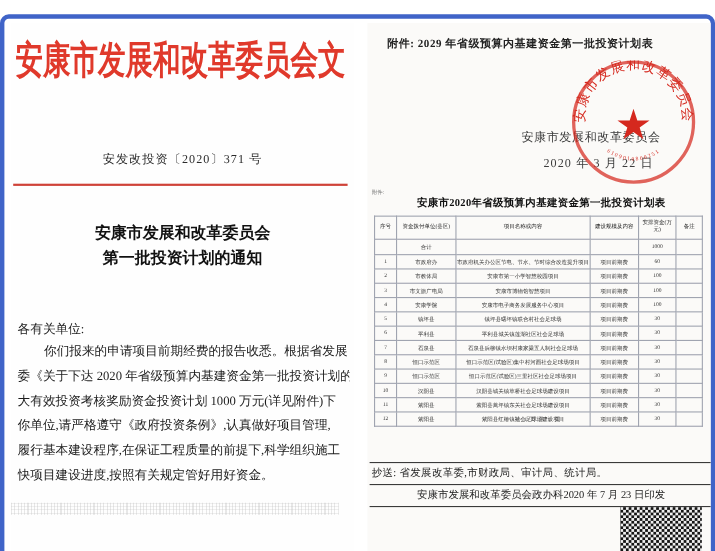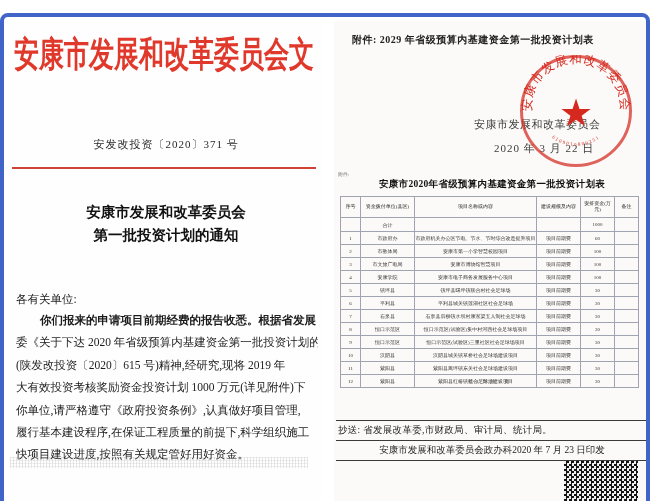--- a/index.html
+++ b/index.html
@@ -13,21 +13,21 @@
   .red-header{
     position:absolute;top:10px;left:4px;width:306px;white-space:nowrap;overflow:hidden;
     font-size:25px;font-weight:bold;color:#e0392b;transform:scale(1,1.4);transform-origin:top left;
   }
   .doc-number{position:absolute;top:116px;left:0;width:100%;text-align:center;font-size:11px;color:#2a2a2a;letter-spacing:1px;}
   .red-rule{position:absolute;top:146px;left:2px;width:304px;height:2px;background:#cf4238;}
   .doc-title{position:absolute;top:180px;left:0;width:100%;text-align:center;font-weight:bold;font-size:14.5px;line-height:23px;color:#111;}
   .salutation{position:absolute;top:271px;left:6px;font-size:11.5px;}
   .body-text{position:absolute;top:288px;left:6px;width:302px;font-size:11.5px;line-height:22.4px;color:#1b1b1b;}
   .body-text .line{white-space:nowrap;overflow:hidden;}
-  .body-text .line.indent{text-indent:24px;font-weight:bold;}
+  .body-text .line.indent{text-indent:24px;}
   .speckle-band{
     position:absolute;top:436px;left:0;width:298px;height:11px;opacity:.4;
     background:
       repeating-linear-gradient(90deg,rgba(90,90,90,.35) 0 1px,transparent 1px 3px),
       repeating-linear-gradient(180deg,rgba(130,130,130,.3) 0 1px,transparent 1px 3px);
   }
   .black-bar{position:absolute;top:483px;left:0;width:308px;height:6px;background:#0d0d0d;}
   
   .page-right{position:absolute;left:330px;top:4px;width:316px;height:489px;background:#fbfaf8;}
   .attachment-line{position:absolute;top:12px;left:18px;font-size:10px;font-weight:600;color:#222;letter-spacing:.5px;white-space:nowrap;}
@@ -75,21 +75,20 @@
     <div class="doc-number">安发改投资〔2020〕371 号</div>
     <div class="red-rule"></div>
     <div class="doc-title">
       <div>安康市发展和改革委员会</div>
       <div>第一批投资计划的通知</div>
     </div>
     <div class="salutation">各有关单位:</div>
     <div class="body-text">
       <div class="line indent">你们报来的申请项目前期经费的报告收悉。根据省发展</div>
       <div class="line">委《关于下达 2020 年省级预算内基建资金第一批投资计划的通</div>
-      <div class="line">(陕发改投资〔2020〕615 号)精神,经研究,现将 2019 年</div>
       <div class="line">大有效投资考核奖励资金投资计划 1000 万元(详见附件)下</div>
       <div class="line">你单位,请严格遵守《政府投资条例》,认真做好项目管理,</div>
       <div class="line">履行基本建设程序,在保证工程质量的前提下,科学组织施工</div>
       <div class="line">快项目建设进度,按照有关规定管好用好资金。</div>
     </div>
     <div class="speckle-band"></div>
     <div class="black-bar"></div>
   </div>
 
   <div class="page-right">

